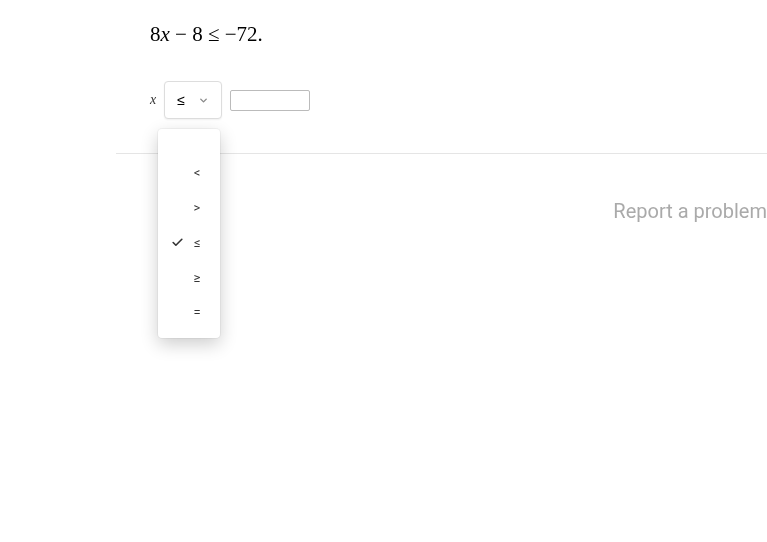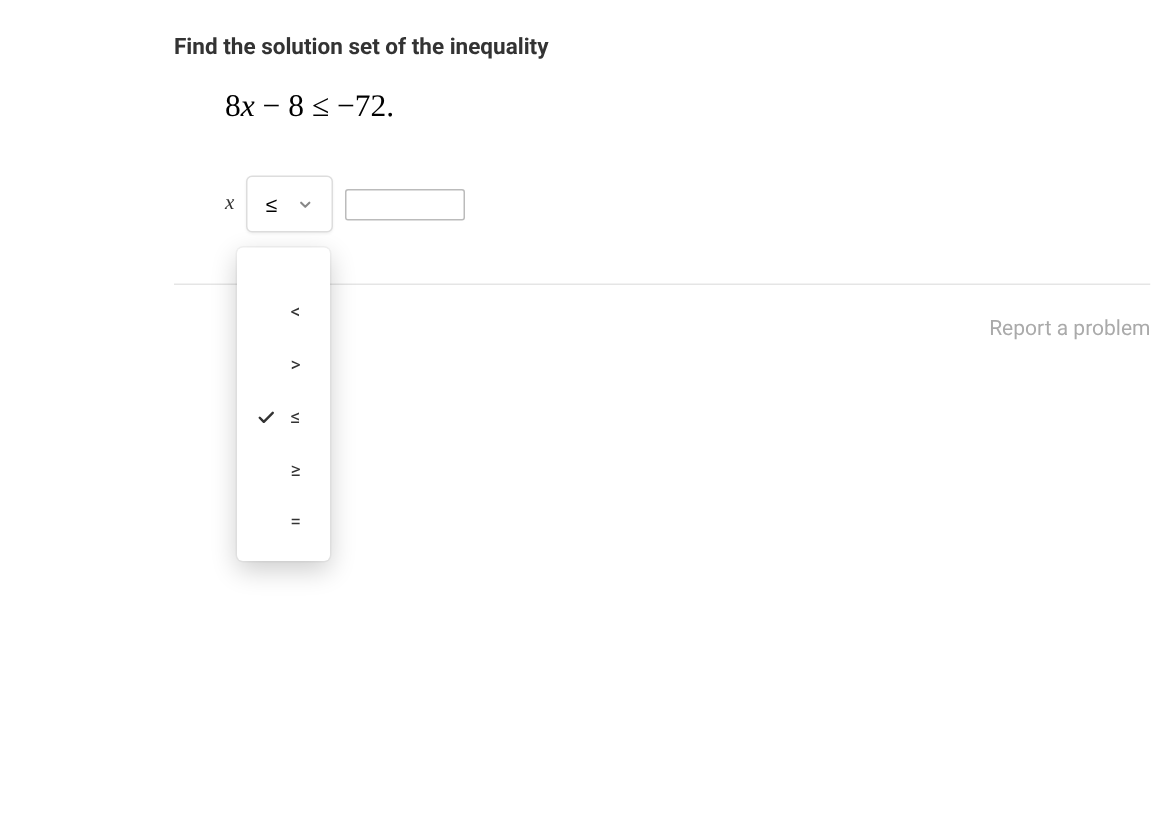--- a/index.html
+++ b/index.html
@@ -106,31 +106,30 @@
     .divider {
       border: 0;
       border-top: 1px solid #e5e5e5;
       margin-top: 34px;
       margin-left: 116px;
       width: 651px;
     }
     .report-link {
       position: absolute;
       right: 0;
-      top: 211px;
-      font-size: 14px;
+      top: 199px;
+      font-size: 20px;
       color: #aaa;
       cursor: pointer;
     }
   </style>
 </head>
 <body>
 
 <div class="content">
-  <div class="prompt">Find the solution set of the inequality</div>
 
   <div class="equation">
     <span>8</span><span class="var">x</span><span> − </span><span>8</span><span> ≤ </span><span>−72</span><span>.</span>
   </div>
 
   <div class="answer-row">
     <span class="x-label">x</span>
 
     <button class="select-btn">
       <span>≤</span>

